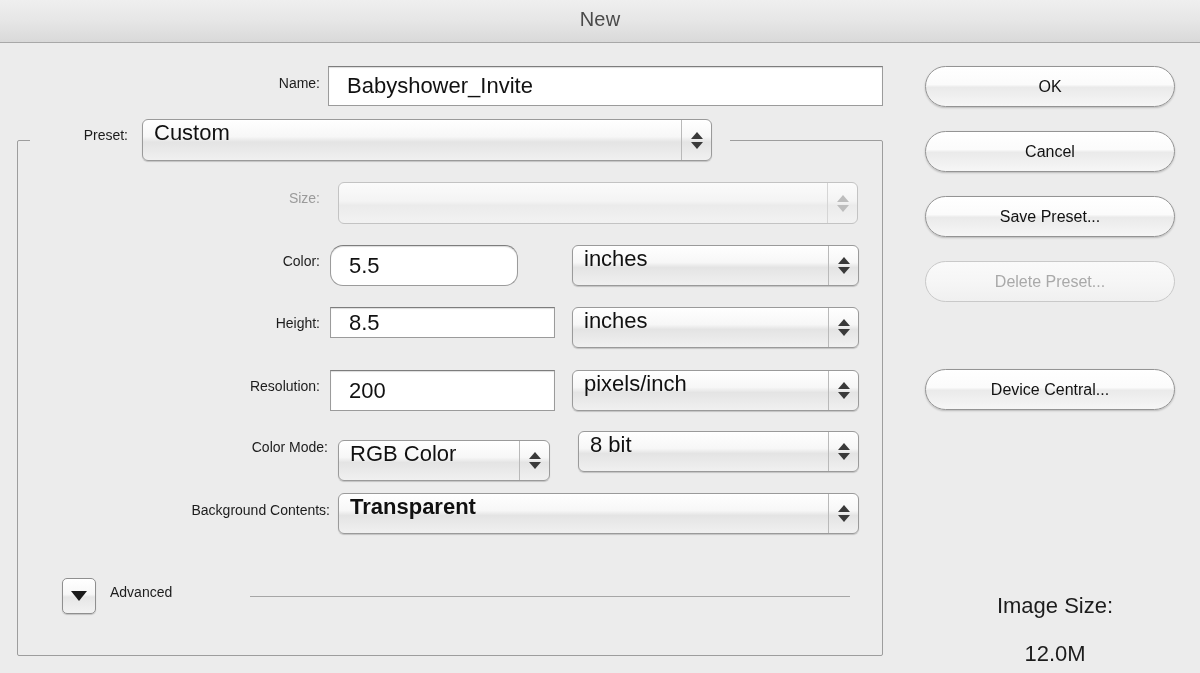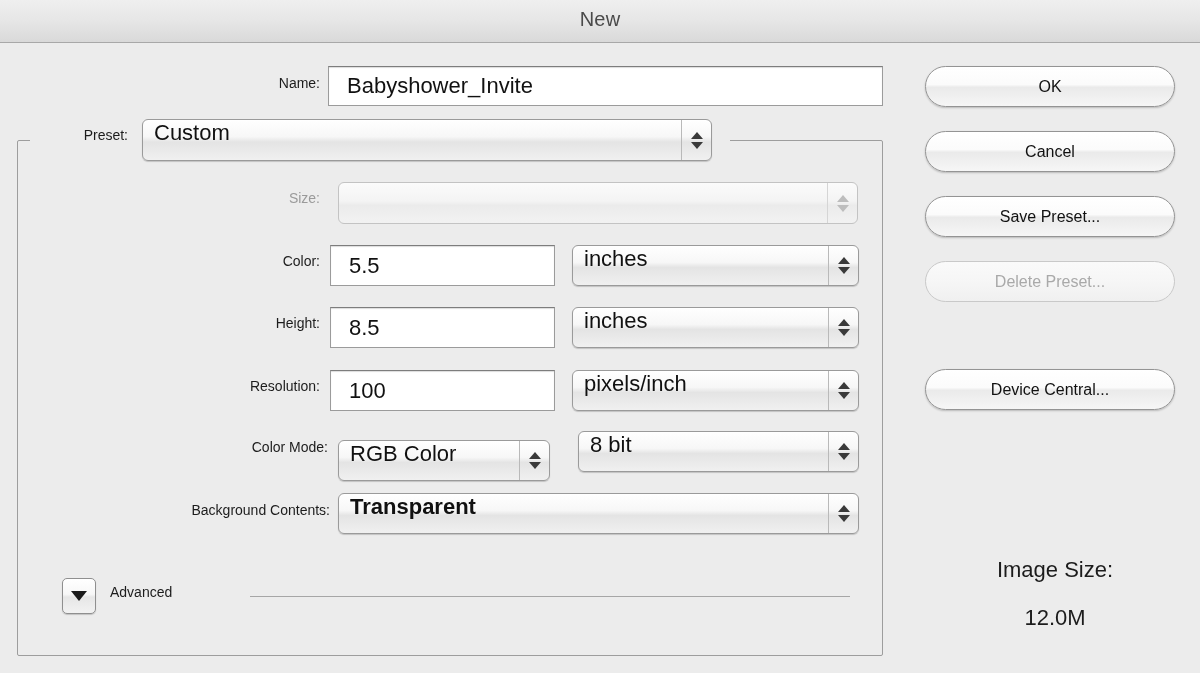--- a/index.html
+++ b/index.html
@@ -176,20 +176,21 @@
     background: #a6a6a6;
   }
 
   .imgsize-label, .imgsize-value {
     position: absolute;
     width: 290px;
     text-align: center;
     font-size: 22px;
     color: #1c1c1c;
     white-space: nowrap;
+    margin-top: 36px;
   }
 </style>
 </head>
 <body>
 
 <div id="dialog">
 
   <div class="titlebar">
     <div class="titlebar-text">New</div>
   </div>
@@ -212,41 +213,41 @@
   <div class="lbl disabled" style="left:120px; top:190px; width:200px;">Size:</div>
   <div class="popup disabled" style="left:338px; top:182px; width:520px; height:42px;">
     <span></span>
     <span class="stepper">
       <i class="tri-up"></i>
       <i class="tri-dn"></i>
     </span>
   </div>
 
   <div class="lbl" style="left:120px; top:253px; width:200px;">Color:</div>
-  <div class="textfield" style="left:330px; top:245px; width:225px; height:41px;">5.5</div>
+  <div class="textfield" style="left:330px; top:245px; width:188px; height:41px;border-radius:13px;">5.5</div>
   <div class="popup" style="left:572px; top:245px; width:287px; height:41px;">
     <span>inches</span>
     <span class="stepper">
       <i class="tri-up"></i>
       <i class="tri-dn"></i>
     </span>
   </div>
 
   <div class="lbl" style="left:120px; top:315px; width:200px;">Height:</div>
-  <div class="textfield" style="left:330px; top:307px; width:225px; height:41px;">8.5</div>
+  <div class="textfield" style="left:330px; top:307px; width:225px; height:31px;">8.5</div>
   <div class="popup" style="left:572px; top:307px; width:287px; height:41px;">
     <span>inches</span>
     <span class="stepper">
       <i class="tri-up"></i>
       <i class="tri-dn"></i>
     </span>
   </div>
 
   <div class="lbl" style="left:80px; top:378px; width:240px;">Resolution:</div>
-  <div class="textfield" style="left:330px; top:370px; width:225px; height:41px;">100</div>
+  <div class="textfield" style="left:330px; top:370px; width:225px; height:41px;">200</div>
   <div class="popup" style="left:572px; top:370px; width:287px; height:41px;">
     <span>pixels/inch</span>
     <span class="stepper">
       <i class="tri-up"></i>
       <i class="tri-dn"></i>
     </span>
   </div>
 
   <div class="lbl" style="left:80px; top:439px; width:248px;">Color Mode:</div>
   <div class="popup" style="left:338px; top:440px; width:212px; height:41px;">

